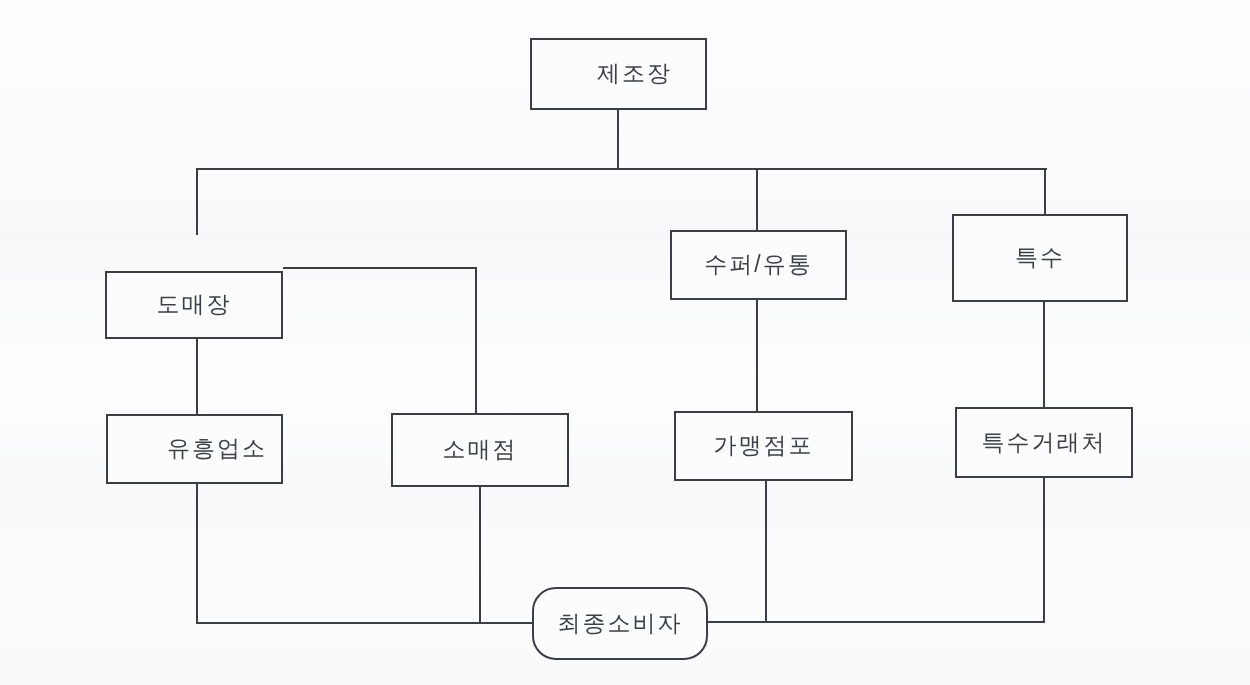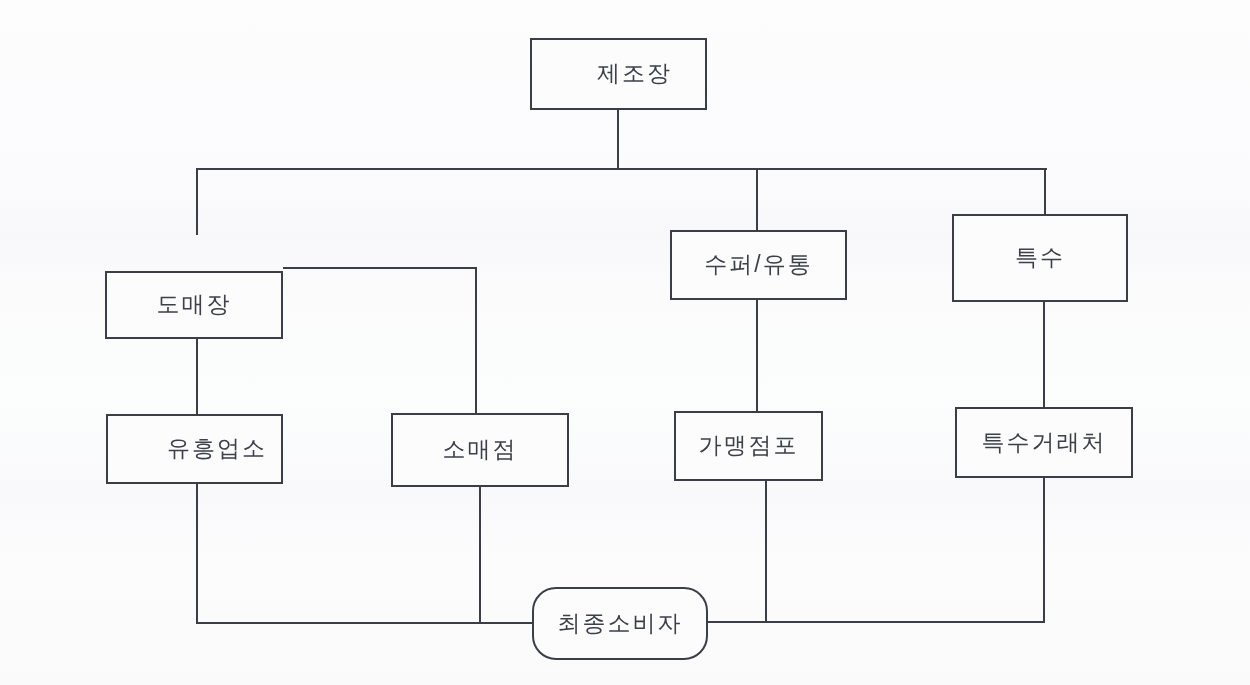--- a/index.html
+++ b/index.html
@@ -85,21 +85,21 @@
   </div>
 
   <div class="node" style="left:106px; top:414px; width:177px; height:70px;padding-left:45px;">
     <span>유흥업소</span>
   </div>
 
   <div class="node" style="left:391px; top:413px; width:178px; height:74px;text-align:right;">
     <span>소매점</span>
   </div>
 
-  <div class="node" style="left:674px; top:411px; width:149px; height:70px;">
+  <div class="node" style="left:674px; top:411px; width:179px; height:70px;">
     <span>가맹점포</span>
   </div>
 
   <div class="node" style="left:955px; top:407px; width:178px; height:71px;">
     <span>특수거래처</span>
   </div>
 
   <div class="node" style="left:532px; top:587px; width:176px; height:73px;border-radius:24px;">
     <span>최종소비자</span>
   </div>

